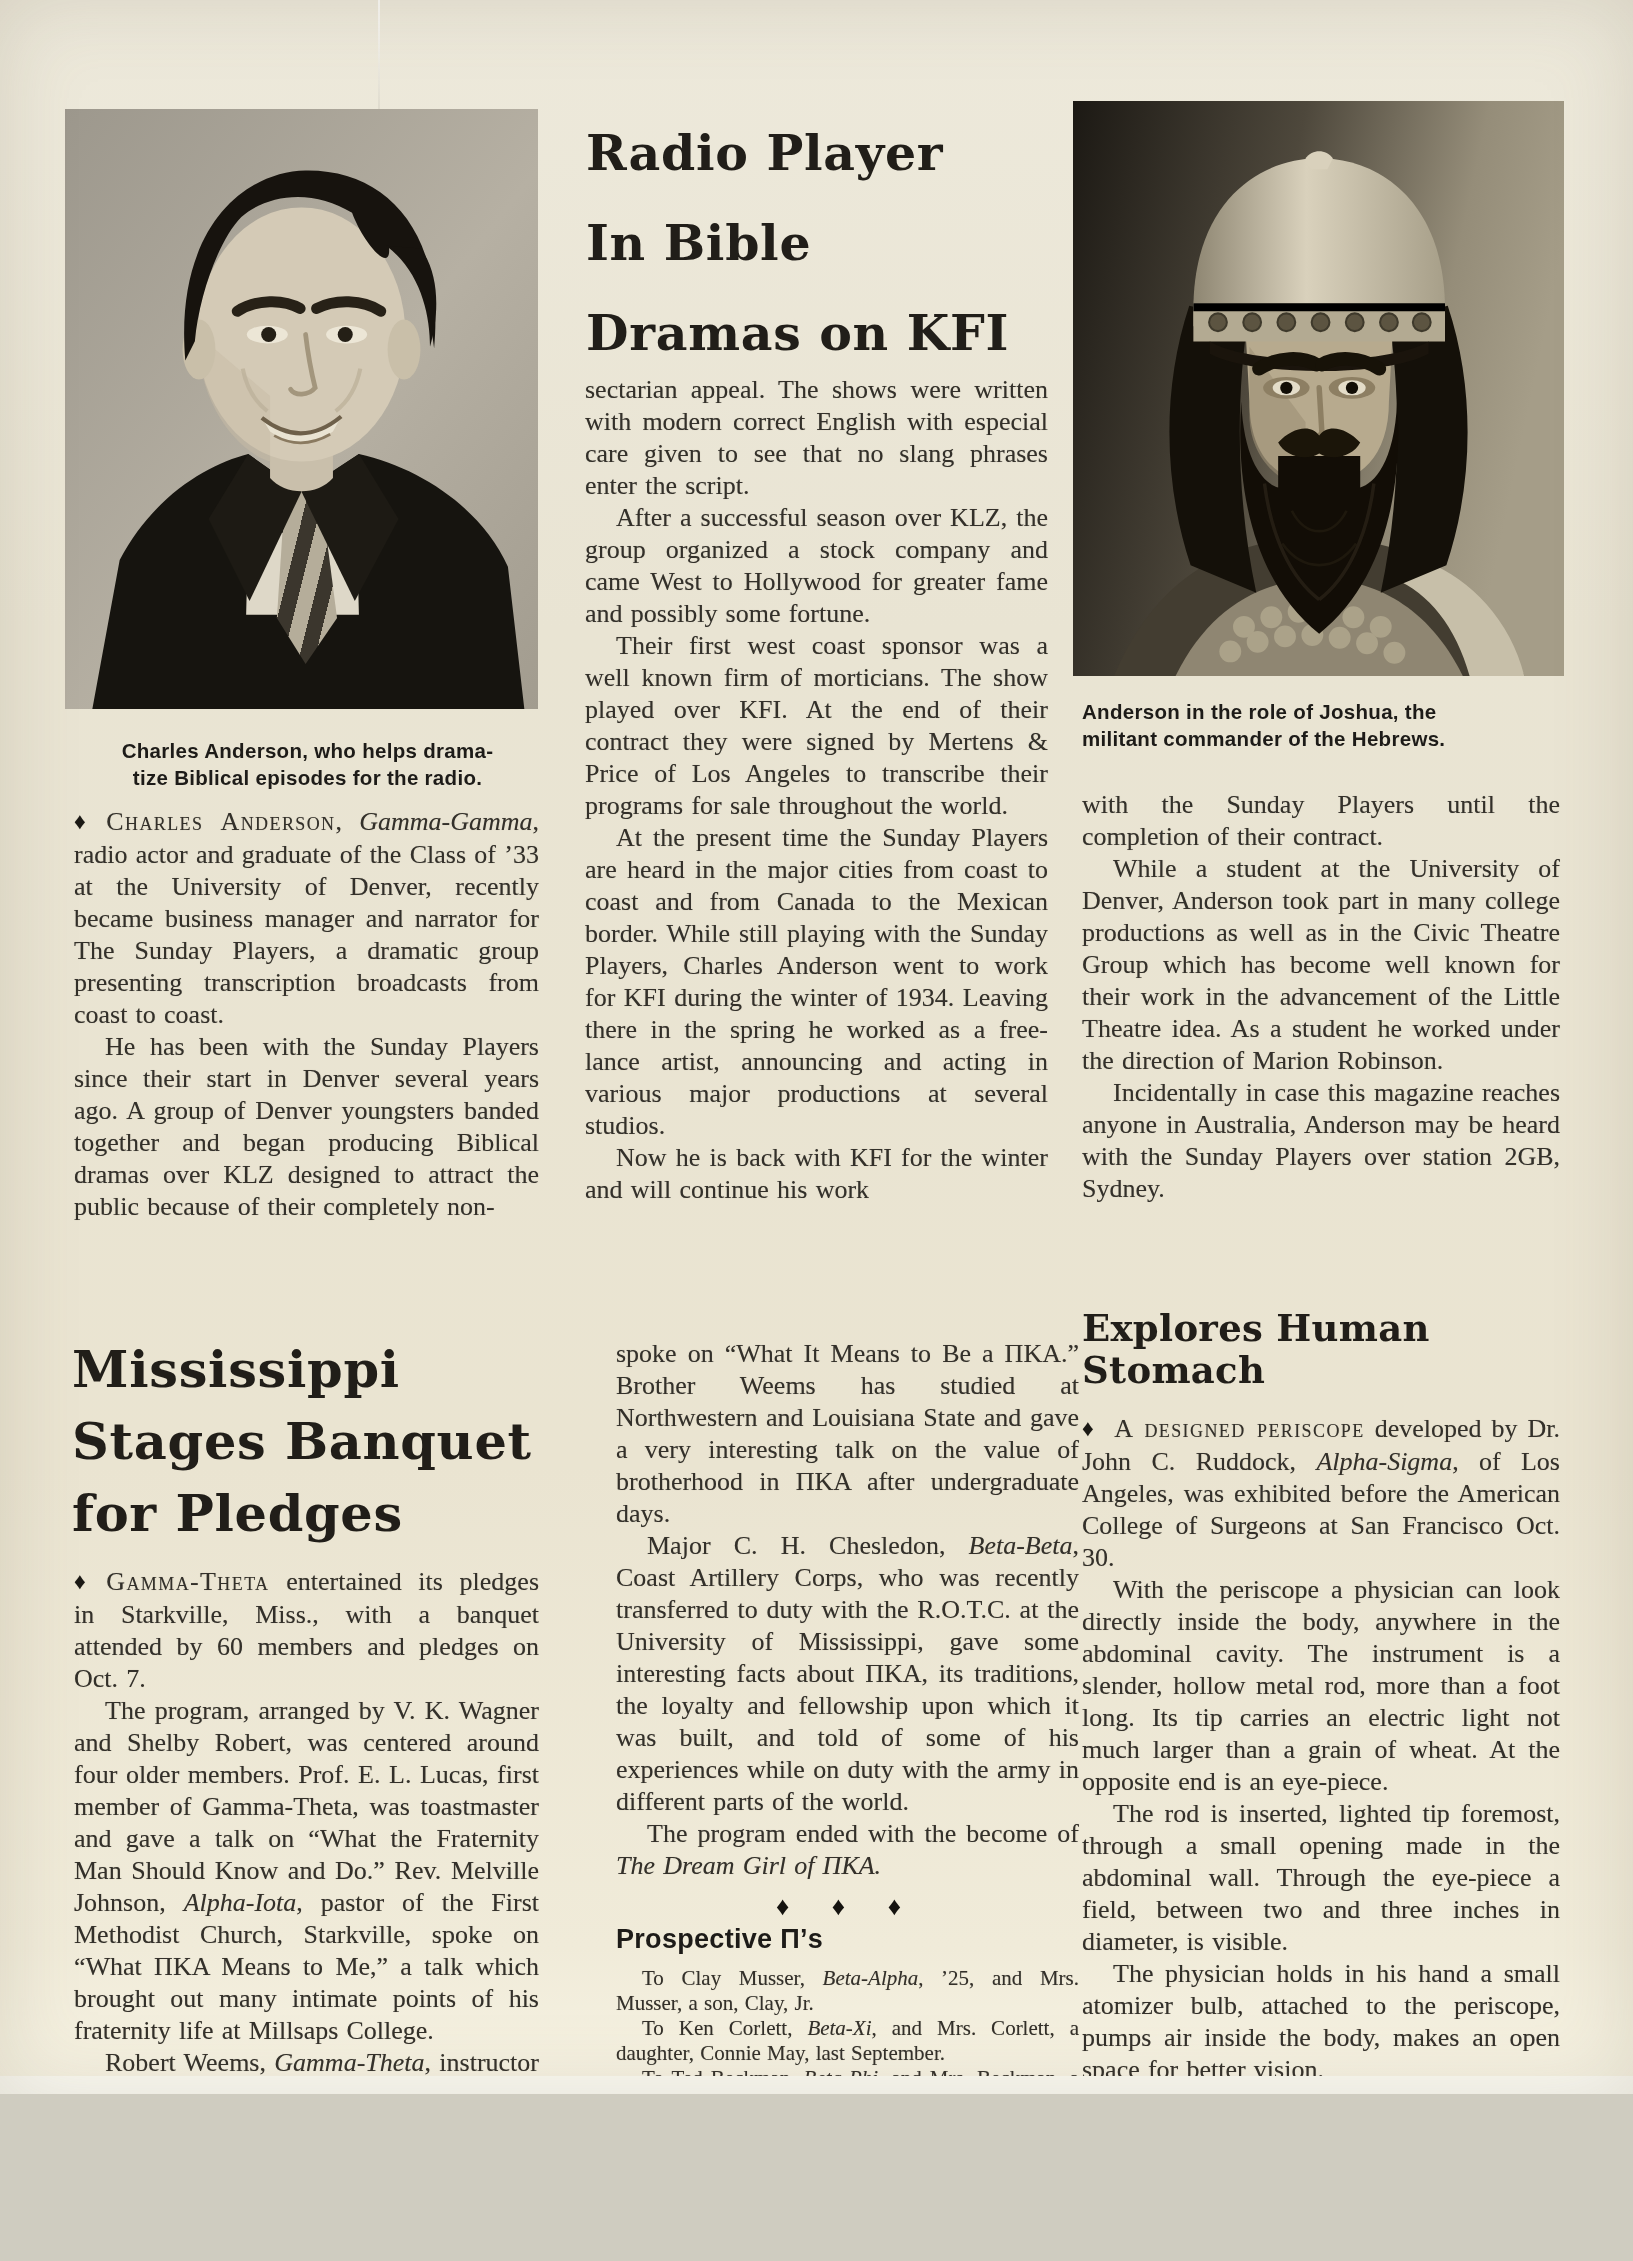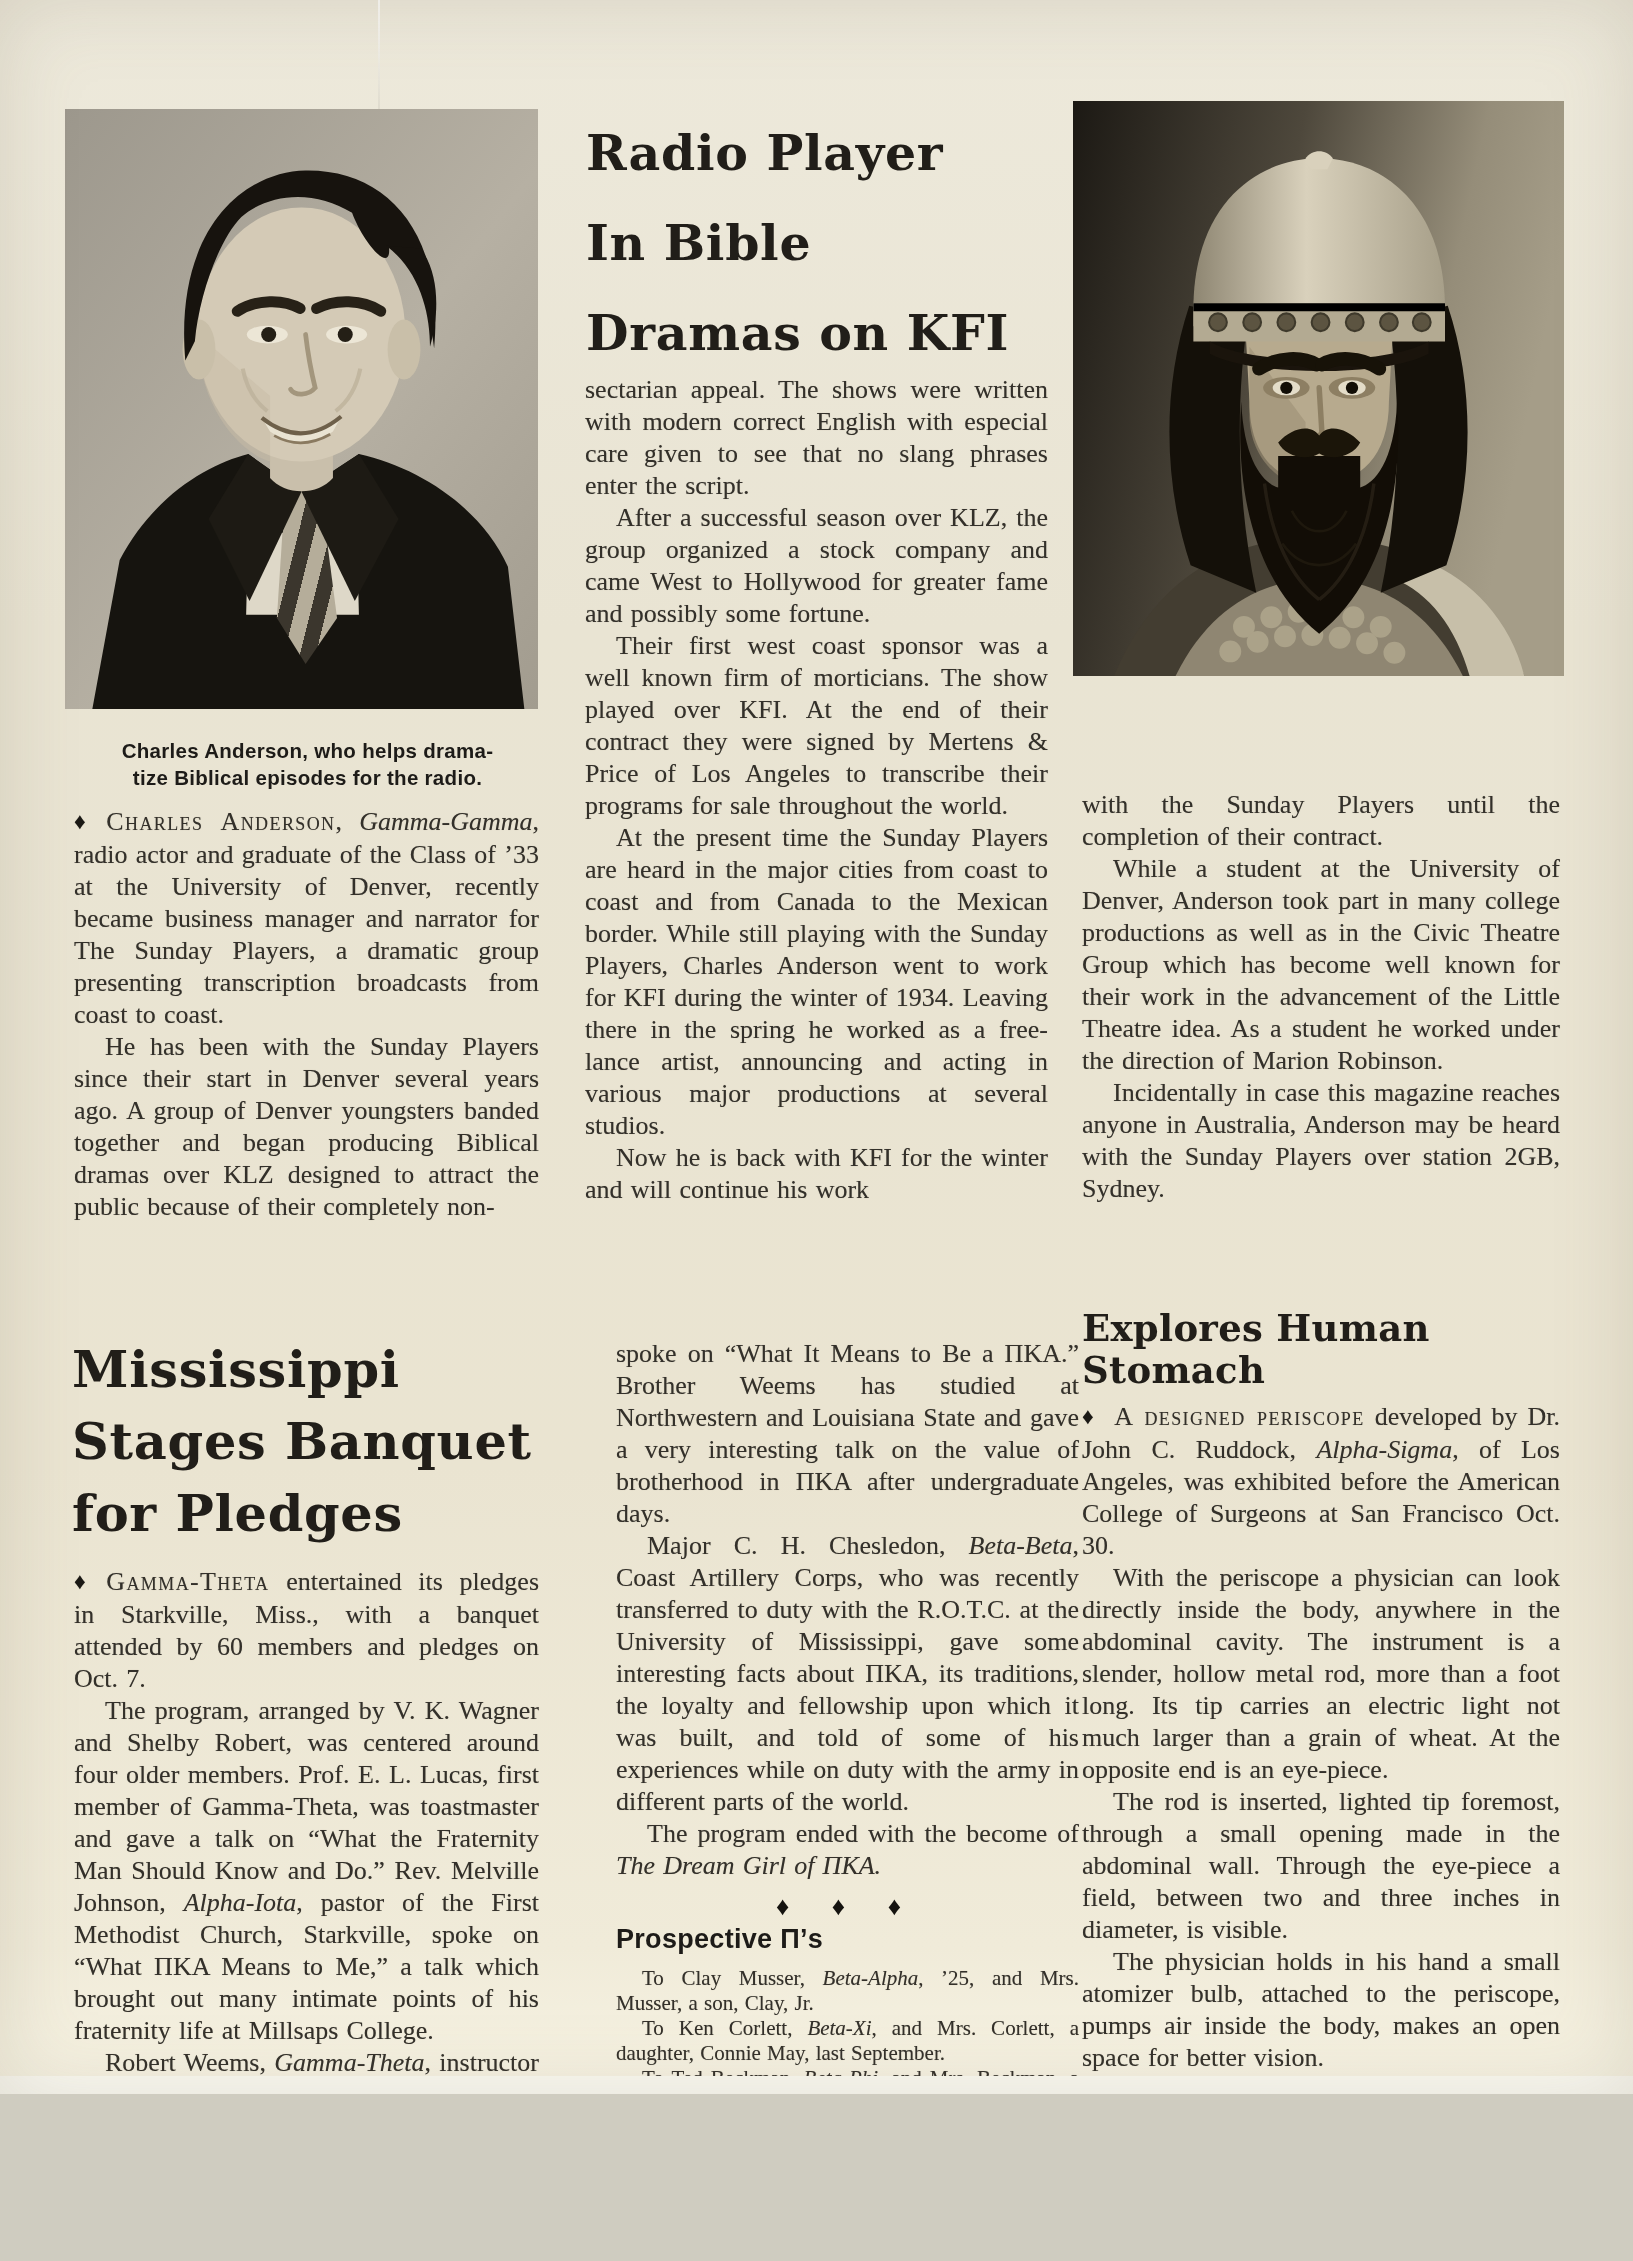--- a/index.html
+++ b/index.html
@@ -41,21 +41,21 @@
     word-spacing:1.7px;color:#33302a;
     text-shadow:0 0 0.7px rgba(52,46,36,.35);
   }
   .para.ind{text-indent:31px;}
   .para .sc{font-variant:small-caps;letter-spacing:1.4px;}
   .para .i{font-style:italic;}
   .para .lead{display:inline-block;margin-right:20.5px;font-size:23px;transform:translateY(-1.4px);color:#1b1915;}
 
   .subhead-slab{
     font-family:"DejaVu Serif", serif;font-weight:bold;
-    font-size:37px;line-height:42px;color:#211e19;margin:0 0 10px 0;letter-spacing:0.3px;
+    font-size:37px;line-height:42px;color:#211e19;margin:0 0 22px 0;letter-spacing:0.3px;
   }
   .divider{
     text-align:center;font-size:26px;letter-spacing:18px;color:#15130f;
     margin:9.6px 0 1.4px 0;
   }
   .subhead-sans{
     font-family:"Liberation Sans", sans-serif;font-weight:bold;
     font-size:27px;line-height:33px;color:#1d1b18;margin:0 0 9.6px 0;letter-spacing:0.3px;
   }
   .births .para{font-size:21px;line-height:25px;word-spacing:1px;}
@@ -211,20 +211,24 @@
       <div>Radio Player</div>
       <div>In Bible</div>
       <div>Dramas on KFI</div>
     </div>
 
   <div class="caption center" style="left:82px;top:737px;width:451px;">
       <div>Charles Anderson, who helps drama-</div>
       <div>tize Biblical episodes for the radio.</div>
     </div>
 
+  <div class="caption" style="left:1082px;top:698px;width:472px;">
+      <div>Anderson in the role of Joshua, the</div>
+      <div>militant commander of the Hebrews.</div>
+    </div>
 
   <div class="col" style="left:74px;top:806px;width:465px;">
       <p class="para"><span class="lead">♦</span><span class="sc">Charles Anderson</span><span class="n">, </span><span class="i">Gamma-</span><span class="i">Gamma</span><span class="n">, radio actor and graduate of the Class of ’33 at the University of Denver, recently became business manager and narrator for The Sunday Players, a dramatic group presenting transcription broadcasts from coast to coast.</span></p>
       <p class="para ind"><span class="n">He has been with the Sunday Players since their start in Denver several years ago. A group of Denver youngsters banded together and began producing Biblical dramas over KLZ designed to attract the public because of their completely non-</span></p>
     </div>
 
   <div class="headline headline-miss" style="left:72px;top:1333px;width:472px;">
       <div>Mississippi</div>
       <div>Stages Banquet</div>
       <div>for Pledges</div>

